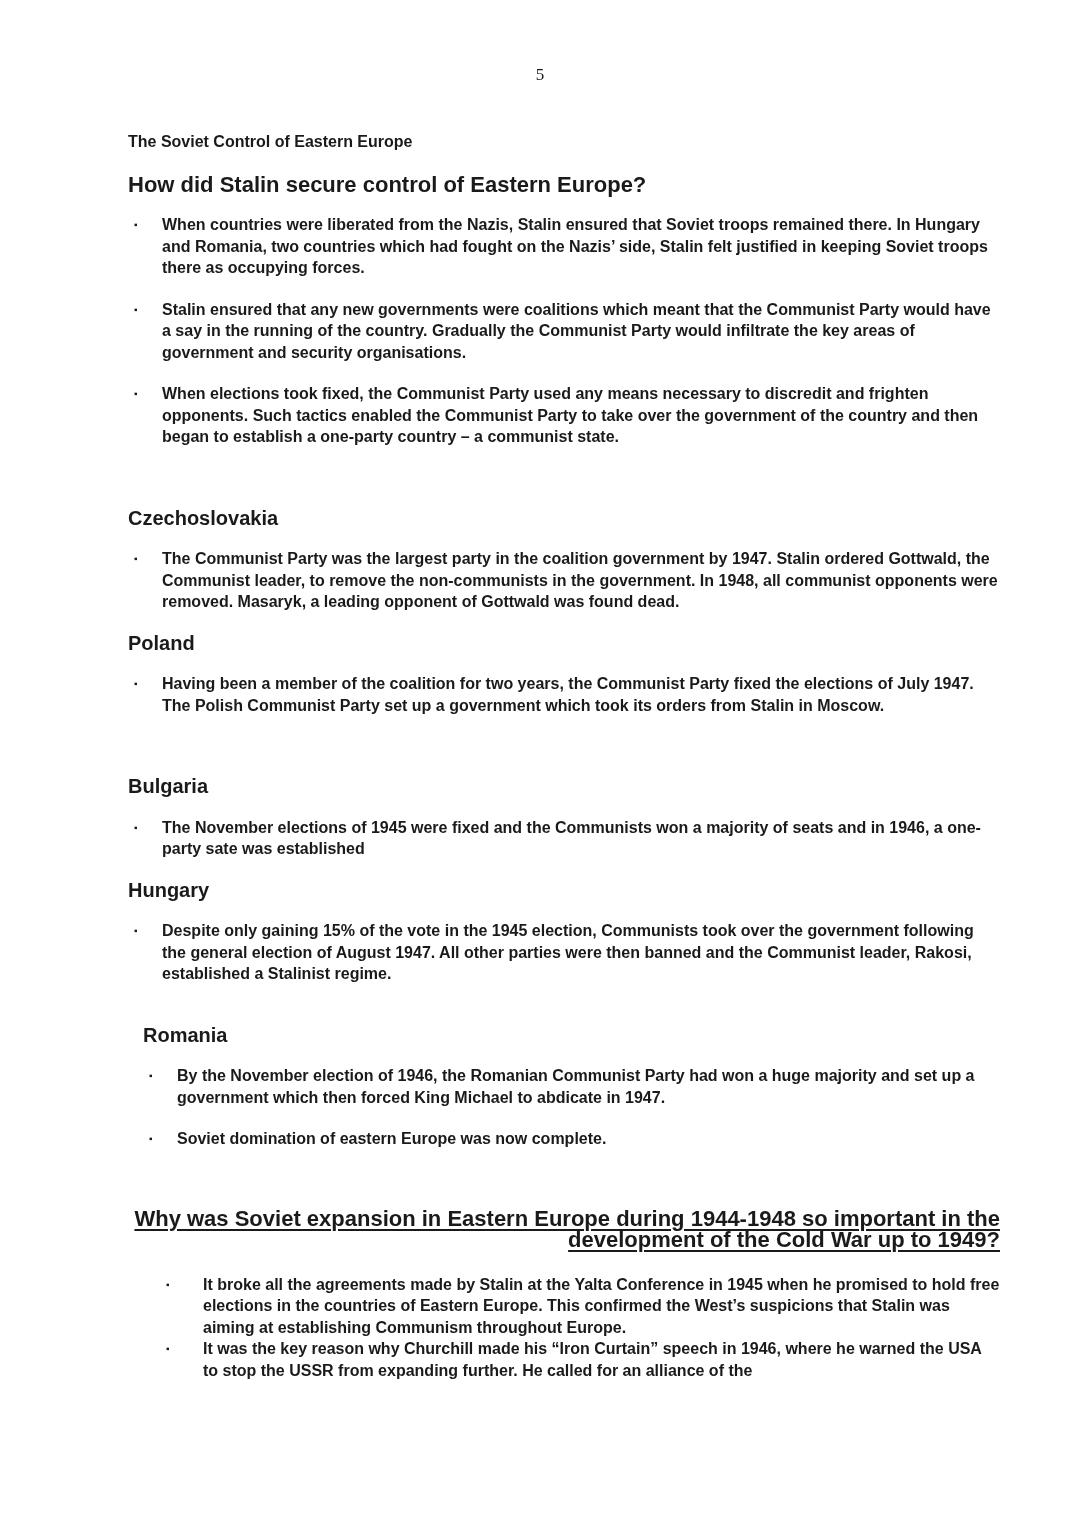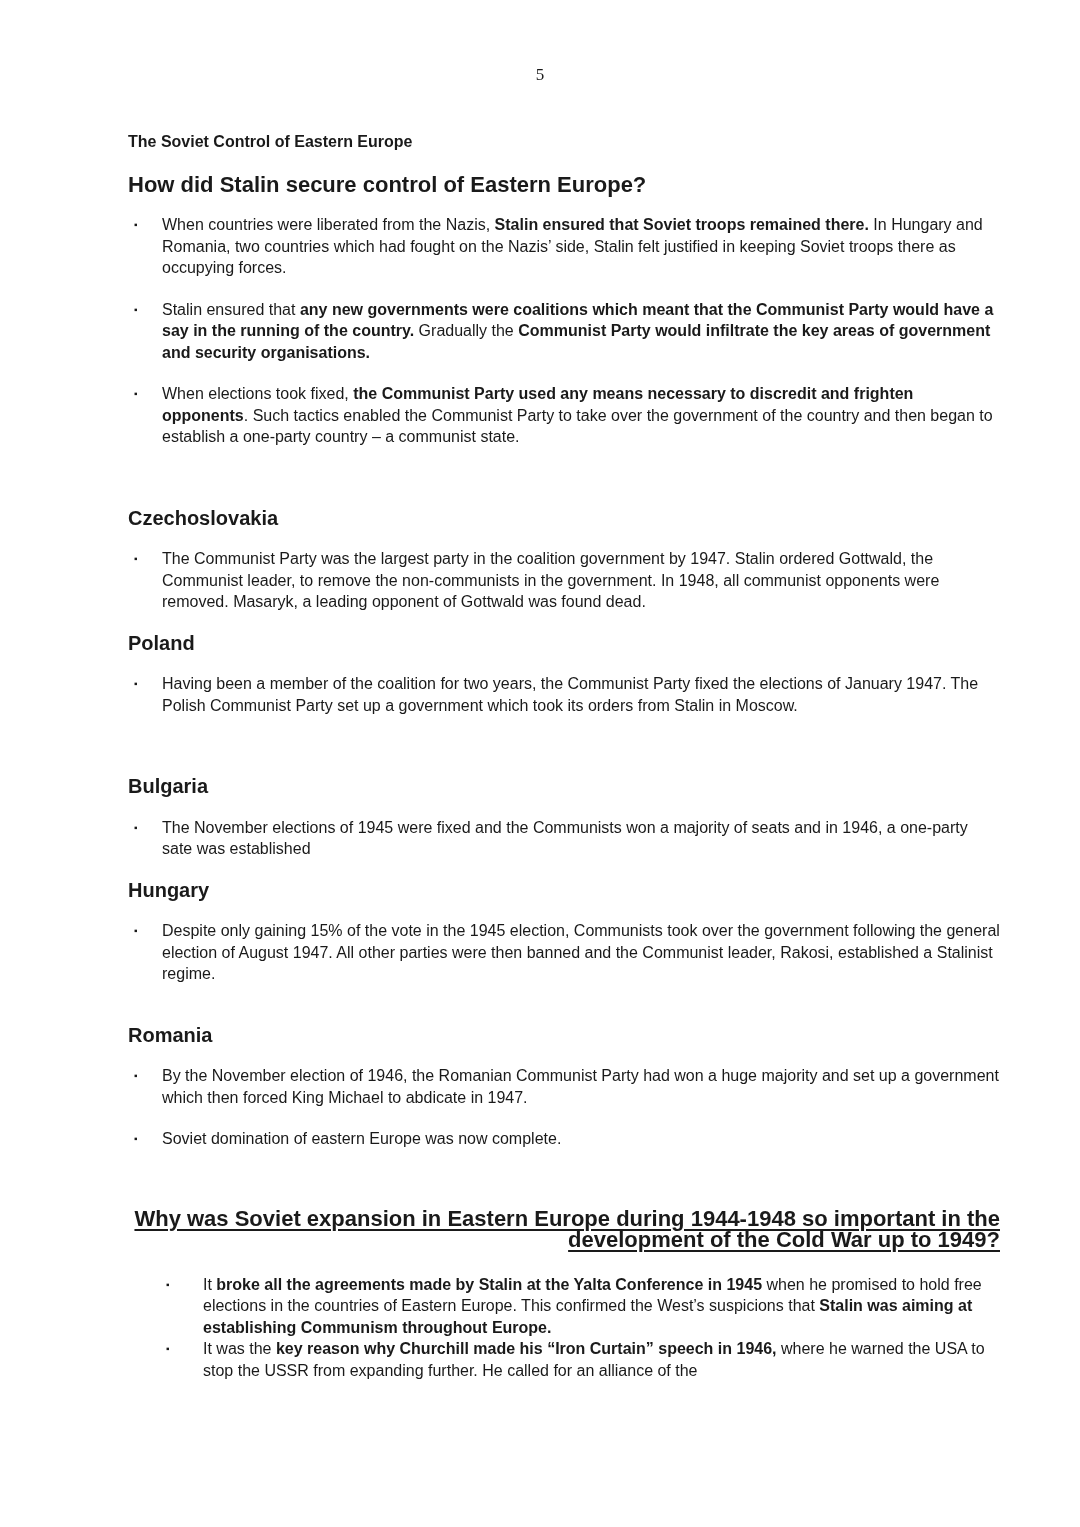--- a/index.html
+++ b/index.html
@@ -42,25 +42,25 @@
     position: absolute; left: 6px; top: 0px;
     font-size: 10px; line-height: 21.5px;
   }
 
   ul.bullets.final { margin-top: 23px; }
   ul.bullets.final li { padding-left: 75px; margin-bottom: 0; }
   ul.bullets.final .marker { left: 38px; }
 
   section.doc-section { margin-top: 20px; }
   section.doc-section.gap-large  { margin-top: 60px; }
-  section.doc-section.gap-medium { margin-top: 40px; }
+  section.doc-section.gap-medium { margin-top: 40px; margin-left: 15px; }
   .section-heading { margin: 0; font-size: 20px; font-weight: 700; line-height: 21.5px; }
 
   .b { font-weight: 700; }
-  .r { font-weight: 400; }
+  .r { font-weight: 700; }
 </style>
 </head>
 <body>
 
 <div class="page">
   <div class="page-number">5</div>
 
   <div class="content">
     <h1 class="doc-title">The Soviet Control of Eastern Europe</h1>
 
@@ -75,21 +75,21 @@
     <section class="doc-section gap-large">
       <h3 class="section-heading">Czechoslovakia</h3>
       <ul class="bullets">
           <li><span class="marker">▪</span><span class="r">The Communist Party was the largest party in the coalition government by 1947. Stalin ordered Gottwald, the Communist leader, to remove the non-communists in the government. In 1948, all communist opponents were removed. Masaryk, a leading opponent of Gottwald was found dead.</span></li>
         </ul>
     </section>
 
     <section class="doc-section">
       <h3 class="section-heading">Poland</h3>
       <ul class="bullets">
-          <li><span class="marker">▪</span><span class="r">Having been a member of the coalition for two years, the Communist Party fixed the elections of January 1947. The Polish Communist Party set up a government which took its orders from Stalin in Moscow.</span></li>
+          <li><span class="marker">▪</span><span class="r">Having been a member of the coalition for two years, the Communist Party fixed the elections of July 1947. The Polish Communist Party set up a government which took its orders from Stalin in Moscow.</span></li>
         </ul>
     </section>
 
     <section class="doc-section gap-large">
       <h3 class="section-heading">Bulgaria</h3>
       <ul class="bullets">
           <li><span class="marker">▪</span><span class="r">The November elections of 1945 were fixed and the Communists won a majority of seats and in 1946, a one-party sate was established</span></li>
         </ul>
     </section>
 

